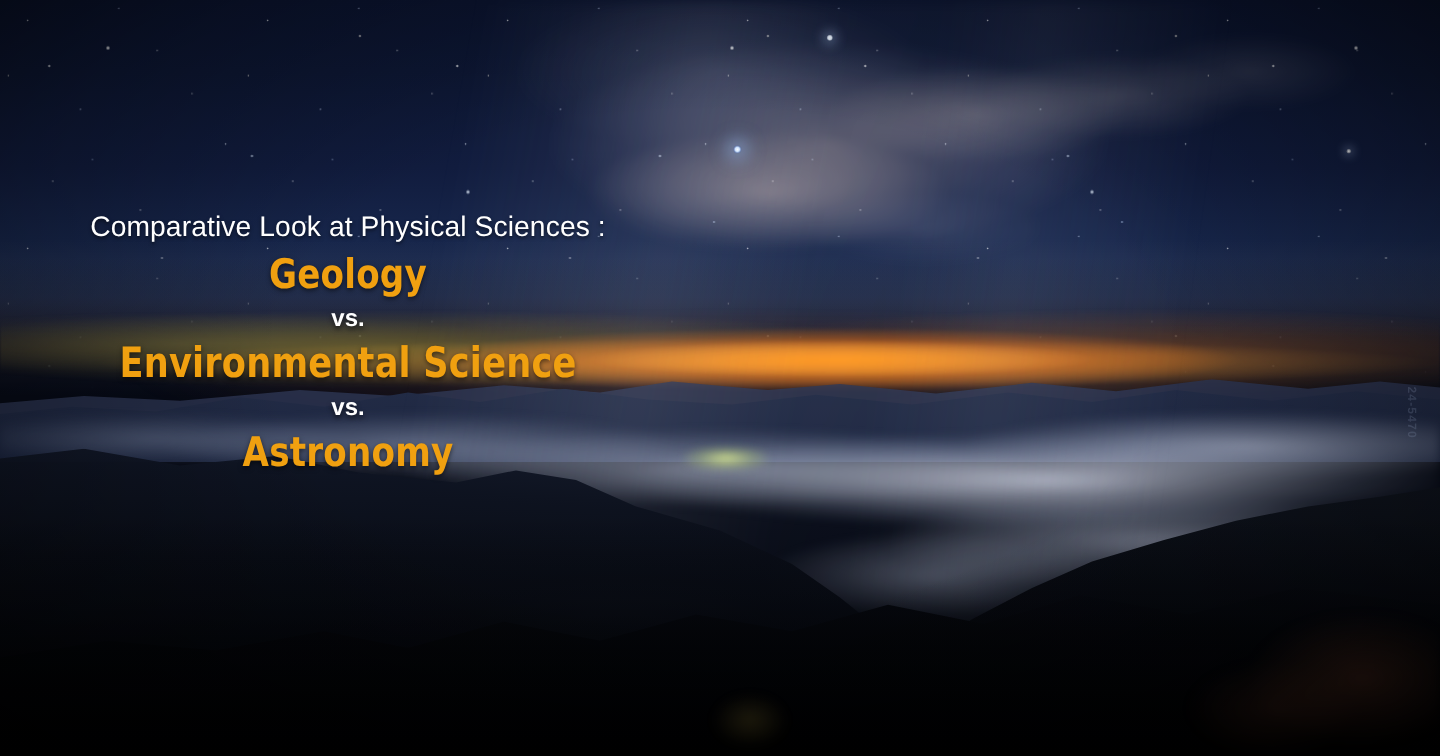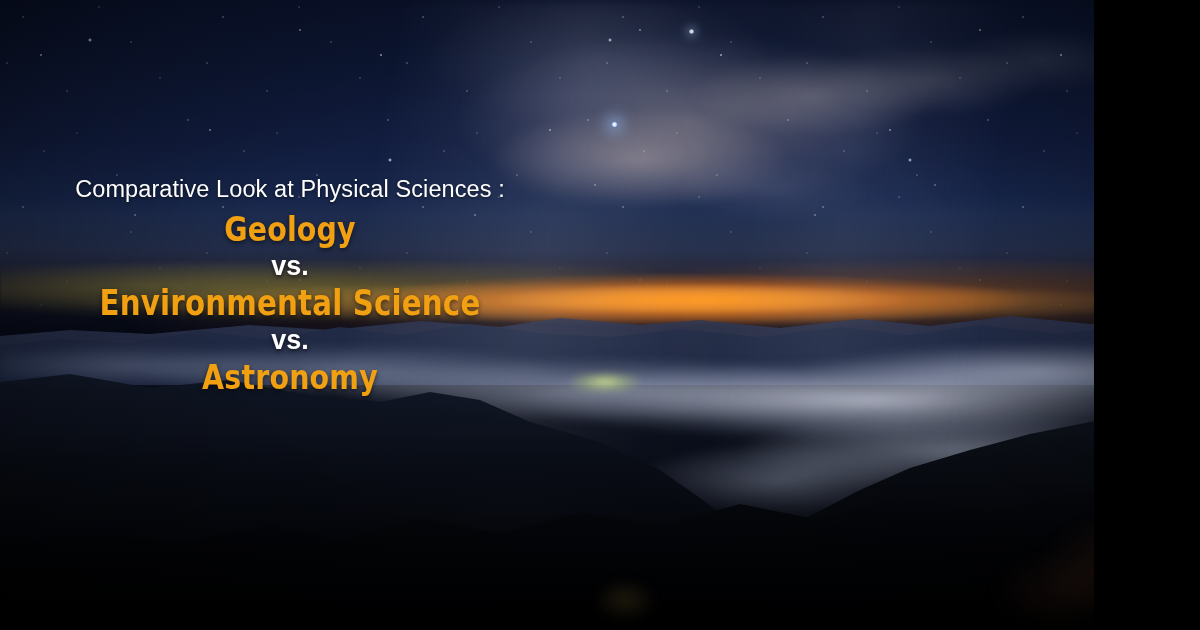--- a/index.html
+++ b/index.html
@@ -3,21 +3,21 @@
 <meta charset="utf-8">
 <title>Comparative Look at Physical Sciences</title>
 <style>
   html,body{margin:0;padding:0;background:#000;}
   body{
     font-family:"Liberation Sans","DejaVu Sans",sans-serif;
     -webkit-font-smoothing:antialiased;
   }
   #stage{
     position:relative;
-    width:1094px;height:630px;
+    width:1200px;height:630px;
     overflow:hidden;
     background:#0f172a;
   }
 
   
   .layer{position:absolute;left:0;top:0;width:1200px;height:630px;pointer-events:none;}
 
   #sky-base{
     background:
       linear-gradient(to bottom,
@@ -239,21 +239,21 @@
     letter-spacing:.2px;
     transform:scaleX(.93);
     text-shadow:0 2px 5px rgba(0,0,0,.55);
     white-space:nowrap;
   }
   #subject-geology{margin-top:4px;}
   #subject-environmental{font-size:35px;}
   #subject-astronomy{font-size:34px;}
   .vs{
     display:block;
-    font-size:27px;
+    font-size:20px;
     line-height:32px;
     font-weight:700;
     color:#ffffff;
     text-shadow:0 2px 4px rgba(0,0,0,.6);
   }
 
   
   #watermark{
     position:absolute;
     left:1170px;top:322px;

